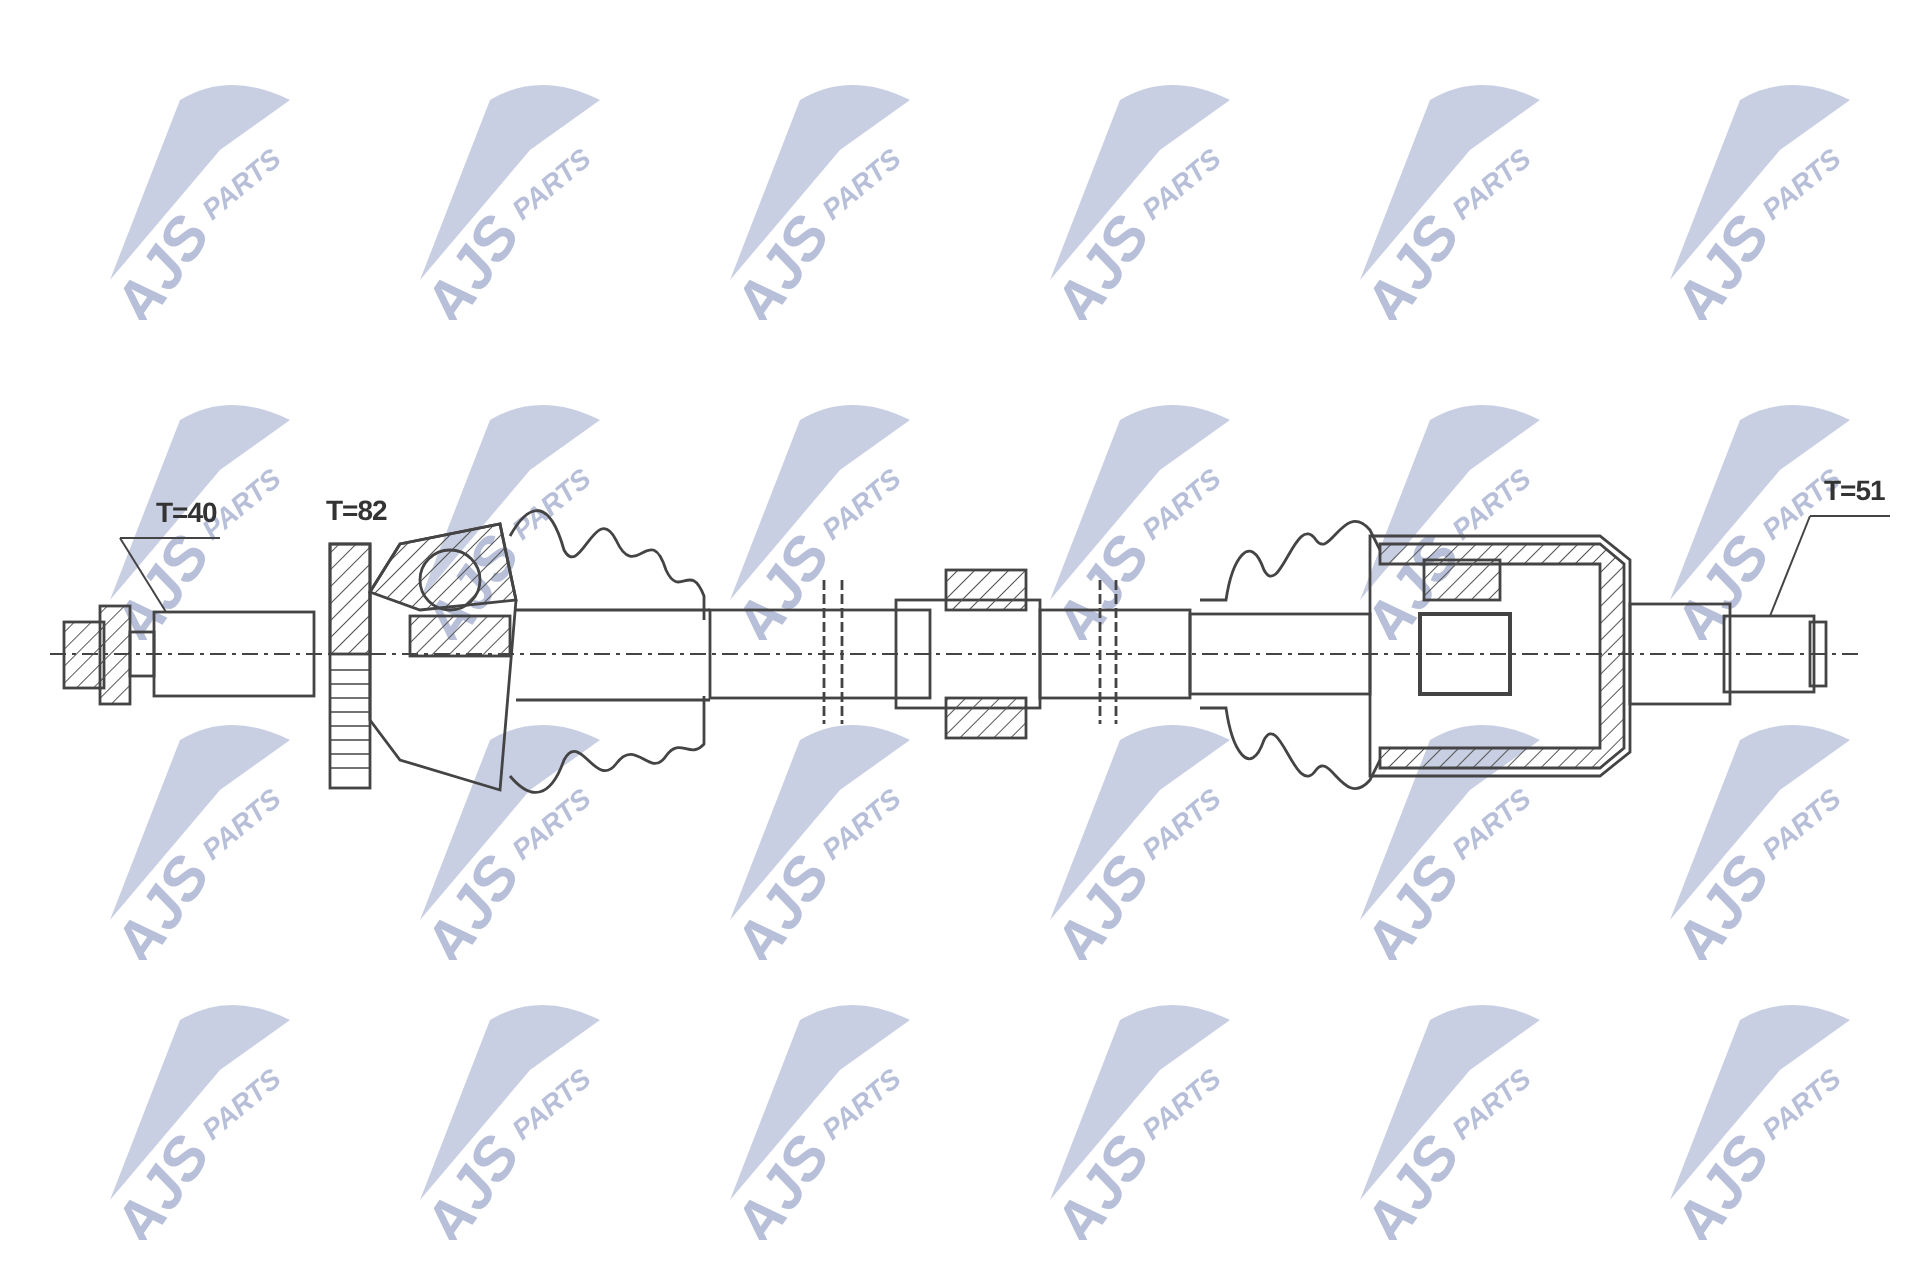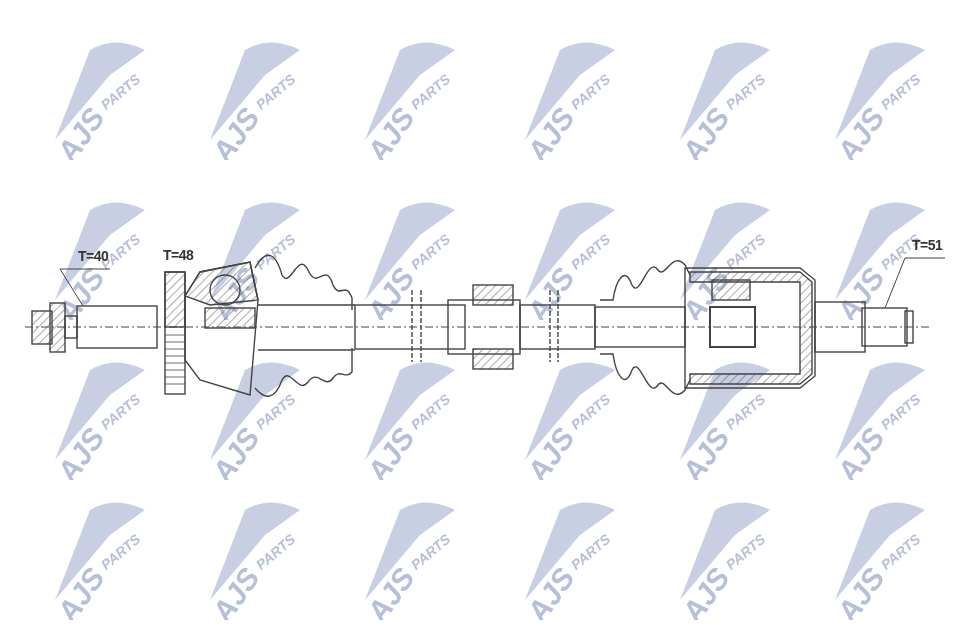--- a/index.html
+++ b/index.html
@@ -200,15 +200,15 @@
 
       <rect x="815" y="302" width="50" height="50"></rect>
       <rect x="862" y="308" width="45" height="38"></rect>
       <rect x="905" y="311" width="8" height="32"></rect>
       <line x1="905" y1="258" x2="885" y2="308" stroke-width="1"></line>
       <line x1="905" y1="258" x2="945" y2="258" stroke-width="1"></line>
     </g>
   </svg>
 
   <div class="label" style="left:78px;top:248px">T=40</div>
-  <div class="label" style="left:163px;top:247px">T=48</div>
+  <div class="label" style="left:163px;top:247px">T=82</div>
   <div class="label" style="left:912px;top:237px">T=51</div>
 </div>
 
 </body></html>

